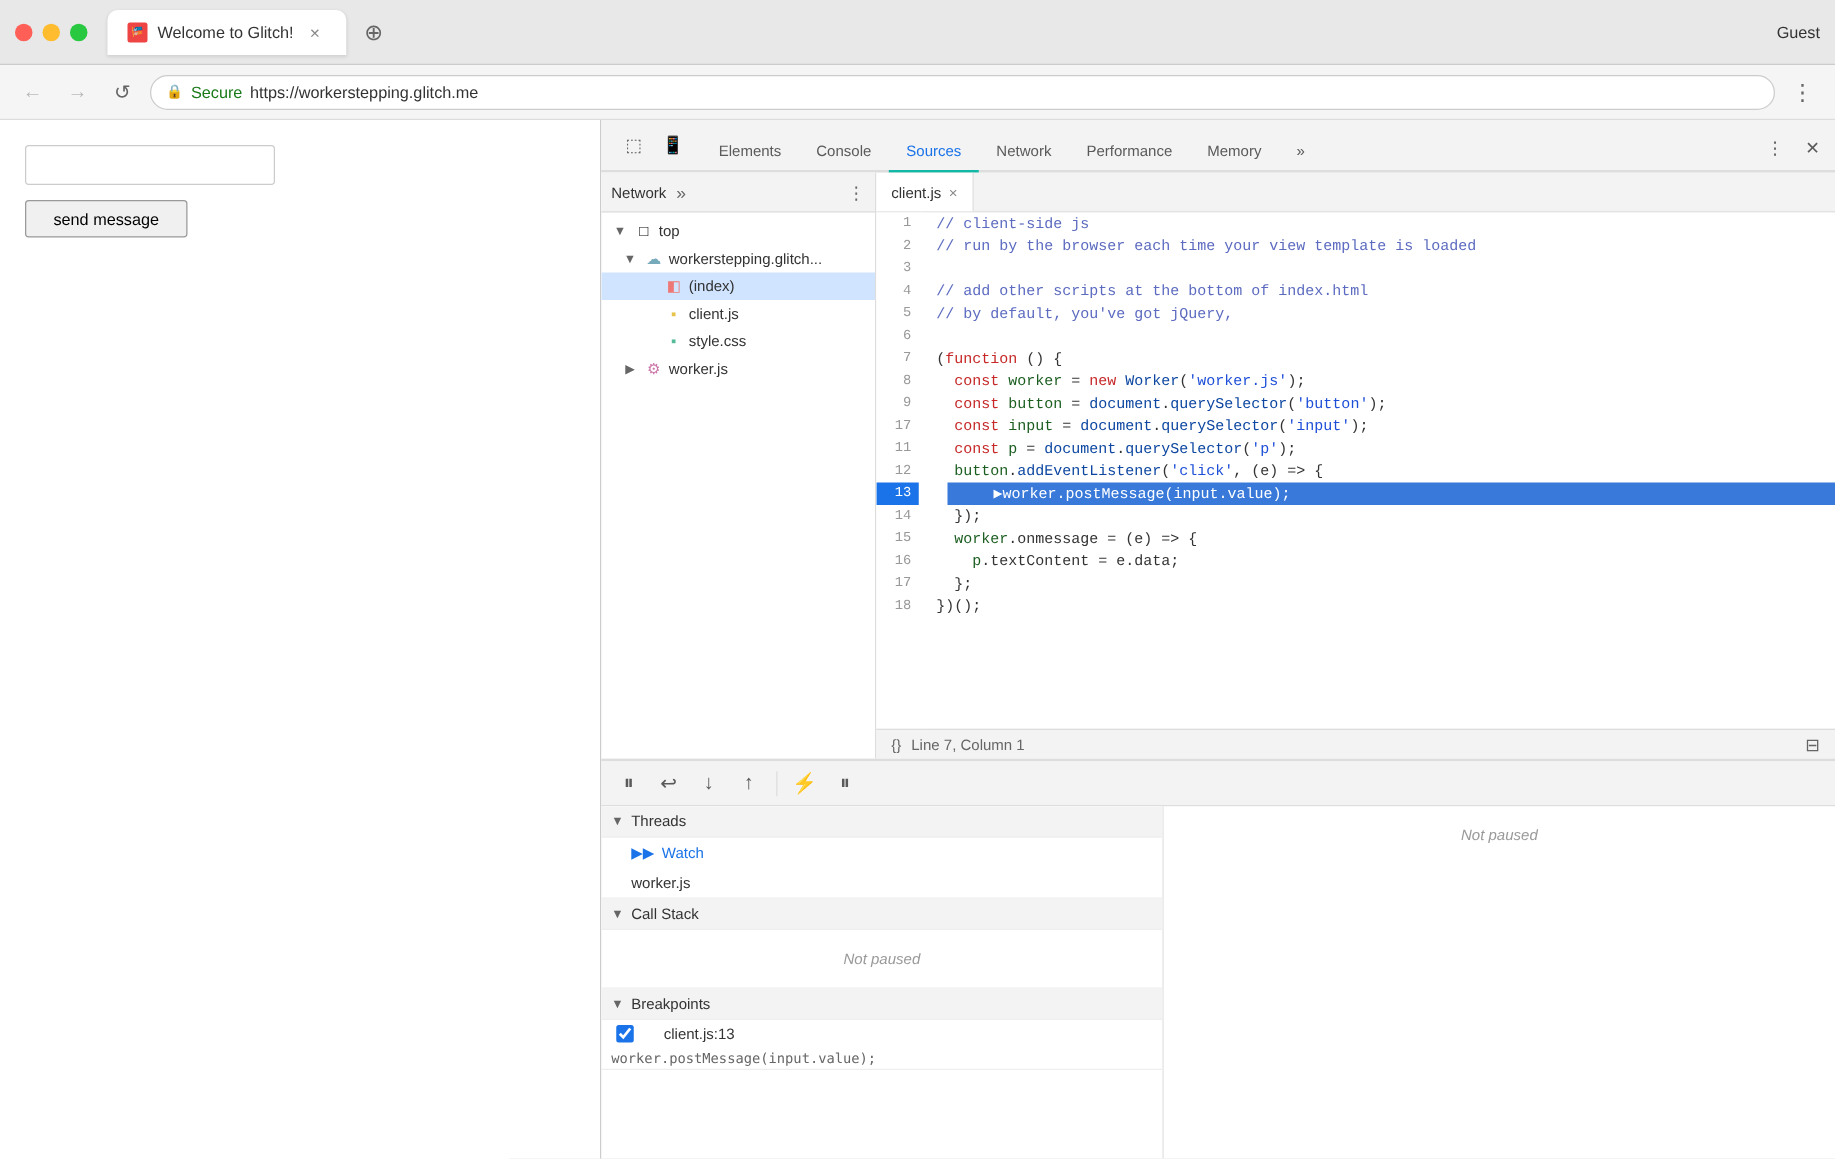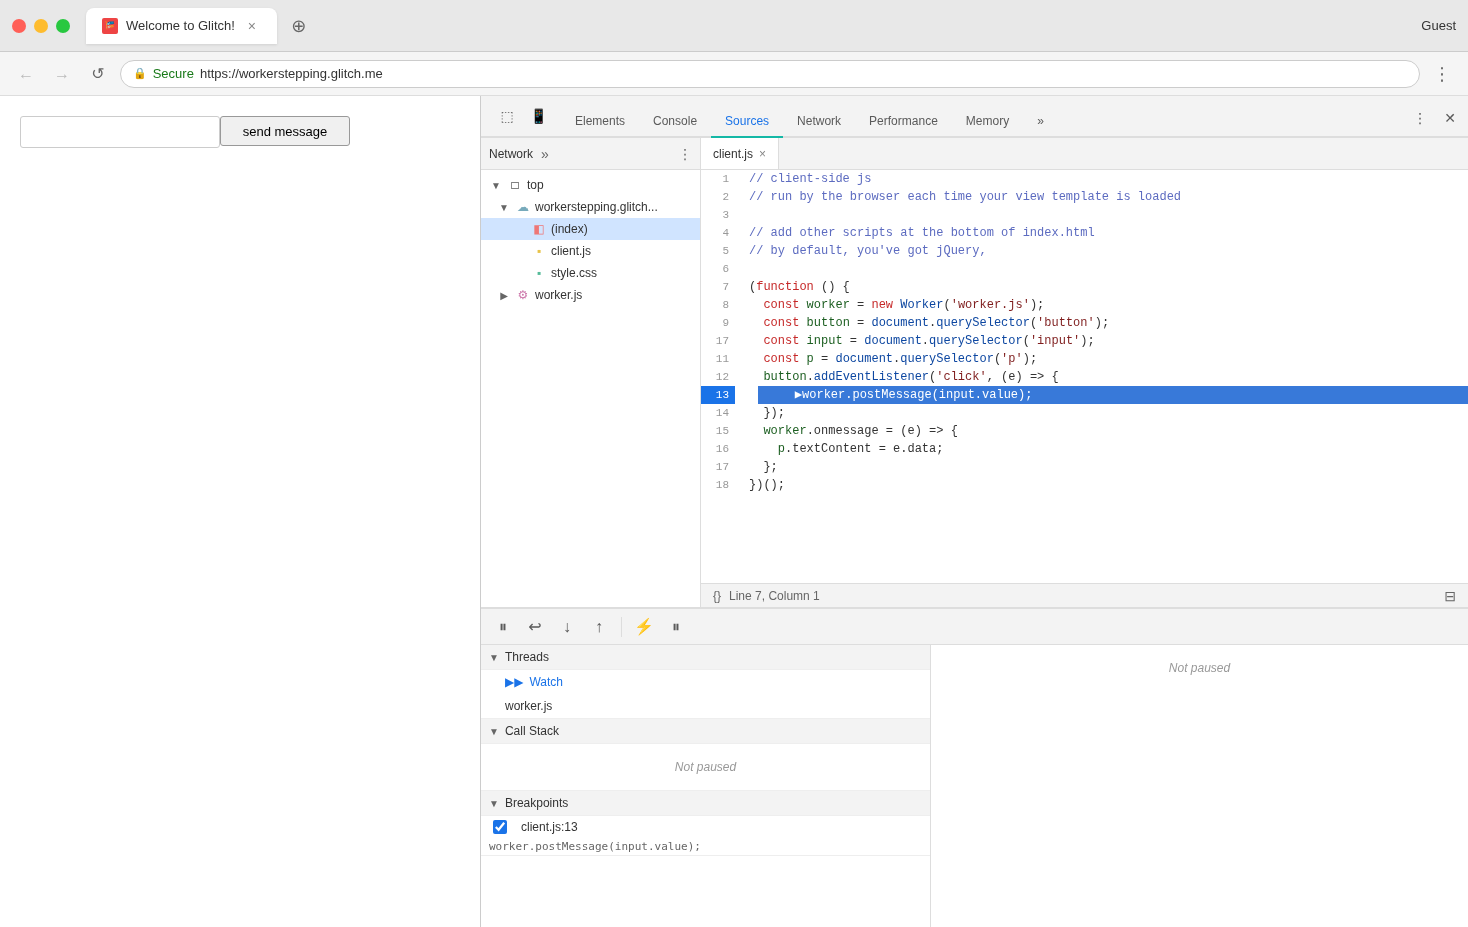--- a/index.html
+++ b/index.html
@@ -25,21 +25,21 @@
     .nav-btn { width: 28px; height: 28px; display: flex; align-items: center; justify-content: center; color: #666; font-size: 16px; cursor: pointer; border-radius: 50%; }
     .nav-btn.disabled { color: #bbb; cursor: default; }
     .address-bar { flex: 1; height: 28px; background: white; border: 1px solid #ccc; border-radius: 14px; display: flex; align-items: center; padding: 0 12px; gap: 6px; }
     .secure-icon { color: #1a7a1a; font-size: 11px; }
     .address-text { font-size: 13px; color: #1a7a1a; }
     .address-url { font-size: 13px; color: #333; }
     .nav-more { width: 28px; height: 28px; display: flex; align-items: center; justify-content: center; color: #666; font-size: 18px; cursor: pointer; }
 
     
     .main-area { display: flex; flex: 1; overflow: hidden; }
-    .page-content { flex: 0 0 480px; background: white; padding: 20px; display: flex; flex-direction: row; }
+    .page-content { flex: 0 0 480px; background: white; padding: 20px; display: flex; flex-direction: column; gap: 12px; }
     .message-input { width: 200px; height: 32px; border: 1px solid #ccc; border-radius: 3px; }
     .send-btn { width: 130px; height: 30px; background: #f0f0f0; border: 1px solid #999; border-radius: 3px; font-size: 13px; cursor: pointer; }
 
     
     .devtools { flex: 1; display: flex; flex-direction: column; border-left: 1px solid #ccc; background: #f3f3f3; }
     .devtools-tabs { background: #f3f3f3; height: 42px; display: flex; align-items: flex-end; border-bottom: 2px solid #ddd; padding-left: 4px; gap: 0; }
     .devtools-tab { padding: 8px 14px; font-size: 12px; color: #5a5a5a; cursor: pointer; border-bottom: 2px solid transparent; margin-bottom: -2px; white-space: nowrap; }
     .devtools-tab.active { color: #1a73e8; border-bottom: 2px solid #14b8a6; }
     .devtools-tab-icons { display: flex; align-items: center; gap: 4px; padding: 8px 8px; margin-bottom: -2px; }
     .devtools-toolbar-icons { display: flex; align-items: center; gap: 2px; padding: 4px; margin-left: auto; }
@@ -75,21 +75,21 @@
     .line-number { height: 18px; display: flex; align-items: center; justify-content: flex-end; padding-right: 6px; color: #999; font-size: 11px; }
     .line-number.active { background: #1a73e8; color: white; }
     .code-lines { flex: 1; padding: 0; overflow-x: auto; }
     .code-line { height: 18px; white-space: pre; display: flex; align-items: center; padding-left: 8px; }
     .code-line.highlighted { background: #3879d9; color: white !important; margin-left: 17px; }
     .code-line.highlighted * { color: white !important; }
 
     
     .c-comment { color: #5c6bc0; }
     .c-keyword { color: #c62828; }
-    .c-string { color: #7f1d1d; }
+    .c-string { color: #1d4ed8; }
     .c-fn { color: #0d47a1; }
     .c-var { color: #1b5e20; }
     .c-punct { color: #333; }
     .c-builtin { color: #0d47a1; }
     .c-prop { color: #333; }
 
     .status-bar { height: 24px; background: #f3f3f3; border-top: 1px solid #ddd; display: flex; align-items: center; padding: 0 12px; gap: 8px; font-size: 12px; color: #666; }
     .status-bar-right { margin-left: auto; display: flex; align-items: center; gap: 8px; }
 
     
@@ -108,21 +108,21 @@
     .debug-section-title { font-size: 12px; color: #333; font-weight: 400; }
     .debug-item { display: flex; align-items: center; padding: 5px 12px 5px 24px; font-size: 12px; color: #333; gap: 6px; }
     .debug-item.active { color: #1a73e8; }
     .debug-item-icon { color: #1a73e8; font-size: 12px; }
     .debug-not-paused { padding: 16px; font-size: 12px; color: #999; font-style: italic; text-align: center; }
 
     .debug-tabs { display: flex; height: 32px; border-bottom: 1px solid #ddd; background: #f3f3f3; }
     .debug-tab { padding: 8px 14px; font-size: 12px; color: #5a5a5a; cursor: pointer; border-bottom: 2px solid transparent; margin-bottom: -1px; }
     .debug-tab.active { color: #1a73e8; border-bottom: 2px solid #1a73e8; }
 
-    .breakpoint-item { display: flex; align-items: center; padding: 4px 12px; gap: 14px; font-size: 12px; }
+    .breakpoint-item { display: flex; align-items: center; padding: 4px 12px; gap: 24px; font-size: 12px; }
     .bp-checkbox { width: 14px; height: 14px; accent-color: #1a73e8; }
     .bp-label { color: #333; }
     .bp-code { color: #666; font-family: monospace; font-size: 11px; padding: 2px 8px; }
   </style>
 </head>
 <body>
 
 <div class="browser-chrome">
 
   <div class="title-bar">

